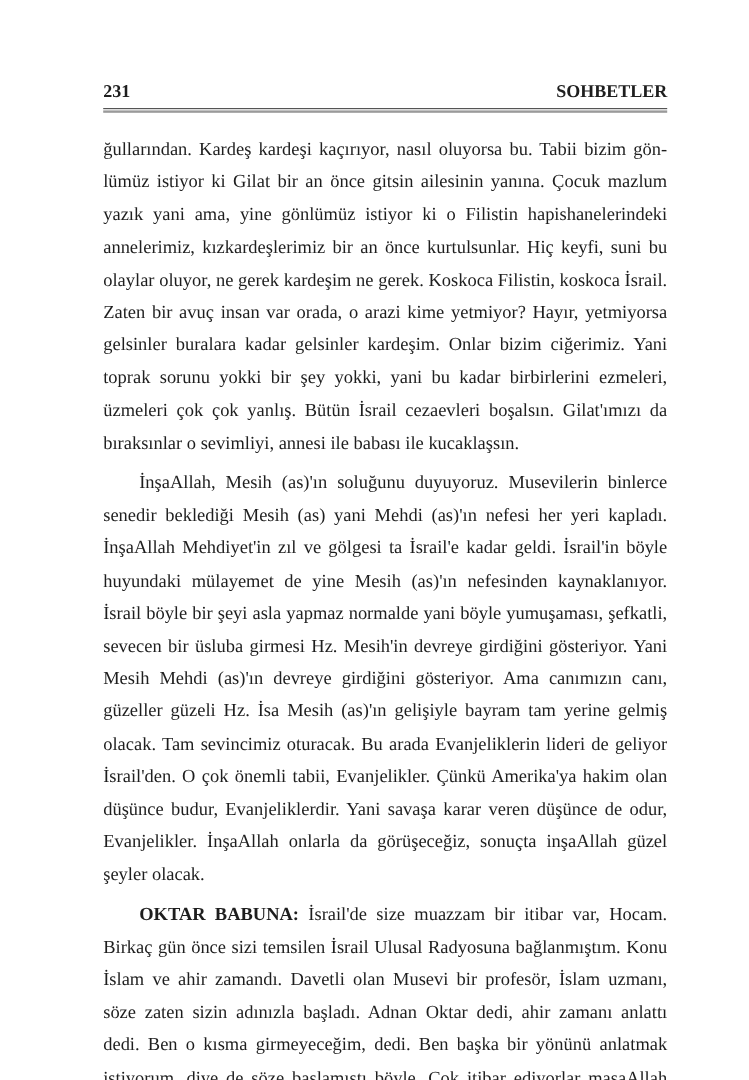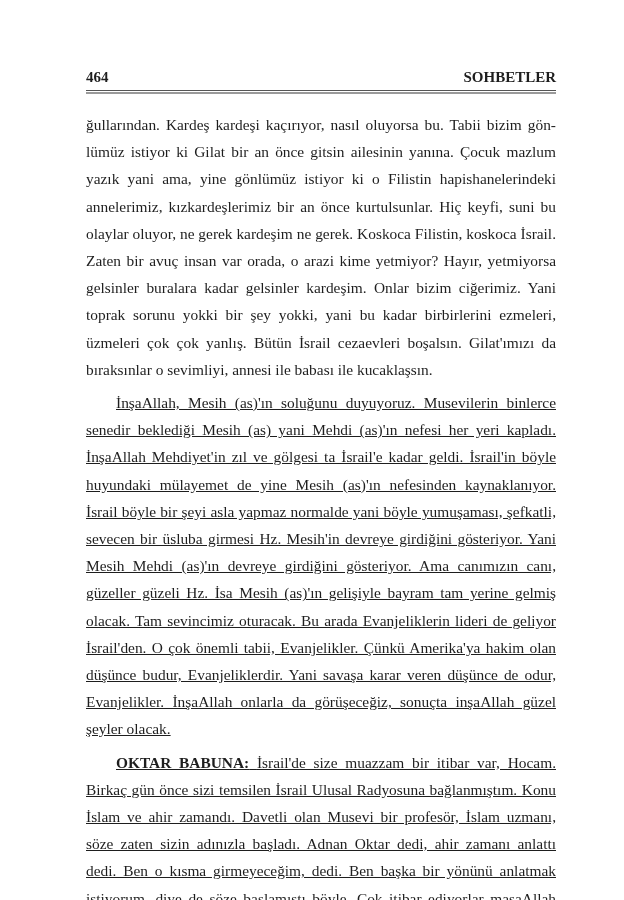--- a/index.html
+++ b/index.html
@@ -30,29 +30,29 @@
   }
   .body-text {
     margin-top: 17px;
     font-size: 15.4px;
     line-height: 27.2px;
     text-align: justify;
     hyphens: manual;
   }
   .para { margin: 0; }
   .para.indent { text-indent: 30px; }
-  .para + .para { margin-top: 6px; text-decoration: underline; }
+  .para + .para { margin-top: 6px; }
   .speaker { font-weight: bold; }
 </style>
 </head>
 <body>
 
 <div class="page">
   <div class="running-head">
-    <span>464</span>
+    <span>231</span>
     <span>SOHBETLER</span>
   </div>
   <div class="rule"></div>
 
   <div class="body-text">
     <p class="para">
       <span>ğullarından. Kardeş kardeşi kaçırıyor, nasıl oluyorsa bu. Tabii bizim gön­lümüz istiyor ki Gilat bir an önce gitsin ailesinin yanına. Çocuk mazlum yazık yani ama, yine gönlümüz istiyor ki o Filistin hapishanelerindeki annelerimiz, kızkardeşlerimiz bir an önce kurtulsunlar. Hiç keyfi, suni bu olaylar oluyor, ne gerek kardeşim ne gerek. Koskoca Filistin, koskoca İsrail. Zaten bir avuç insan var orada, o arazi kime yetmiyor? Hayır, yet­miyorsa gelsinler buralara kadar gelsinler kardeşim. Onlar bizim ciğeri­miz. Yani toprak sorunu yokki bir şey yokki, yani bu kadar birbirlerini ezmeleri, üzmeleri çok çok yanlış. Bütün İsrail cezaevleri boşalsın. Gilat'ımızı da bıraksınlar o sevimliyi, annesi ile babası ile kucaklaşsın.</span>
     </p>
     <p class="para indent">
       <span>İnşaAllah, Mesih (as)'ın soluğunu duyuyoruz. Musevilerin binlerce senedir beklediği Mesih (as) yani Mehdi (as)'ın nefesi her yeri kapladı. İnşaAllah Mehdiyet'in zıl ve gölgesi ta İsrail'e kadar geldi. İsrail'in böyle huyundaki mülayemet de yine Mesih (as)'ın nefesinden kaynaklanıyor. İsrail böyle bir şeyi asla yapmaz normalde yani böyle yumuşaması, şef­katli, sevecen bir üsluba girmesi Hz. Mesih'in devreye girdiğini gösteri­yor. Yani Mesih Mehdi (as)'ın devreye girdiğini gösteriyor. Ama canımı­zın canı, güzeller güzeli Hz. İsa Mesih (as)'ın gelişiyle bayram tam yeri­ne gelmiş olacak. Tam sevincimiz oturacak. Bu arada Evanjeliklerin lide­ri de geliyor İsrail'den. O çok önemli tabii, Evanjelikler. Çünkü Ameri­ka'ya hakim olan düşünce budur, Evanjeliklerdir. Yani savaşa karar veren düşünce de odur, Evanjelikler. İnşaAllah onlarla da görüşeceğiz, sonuçta inşaAllah güzel şeyler olacak.</span>

